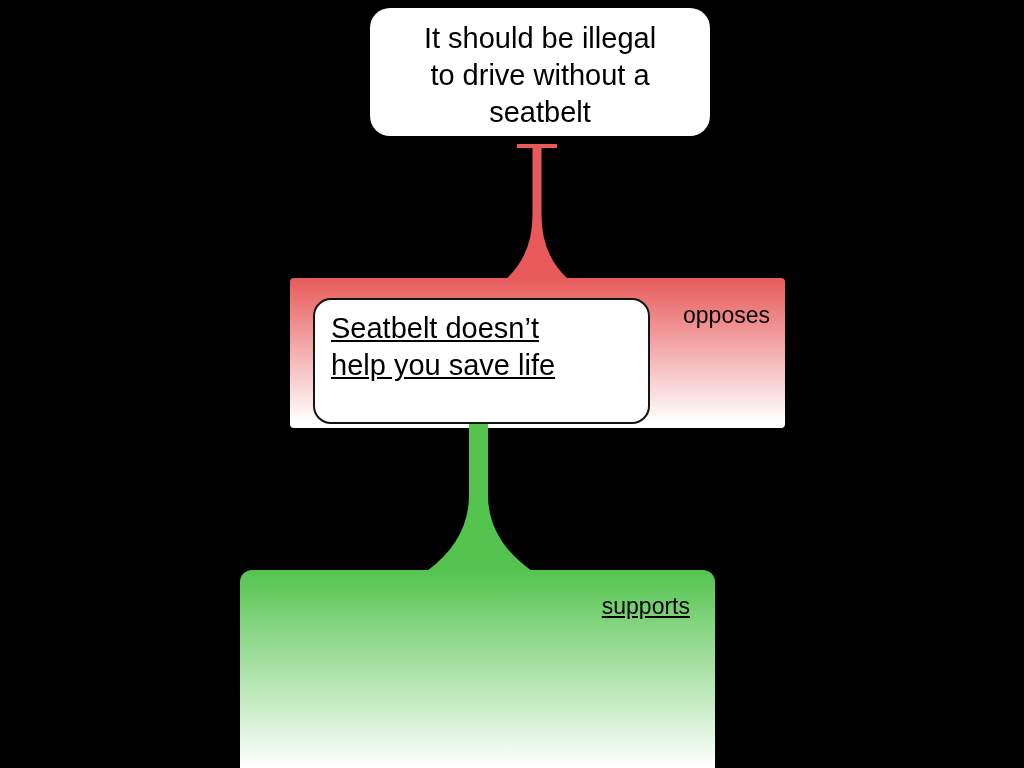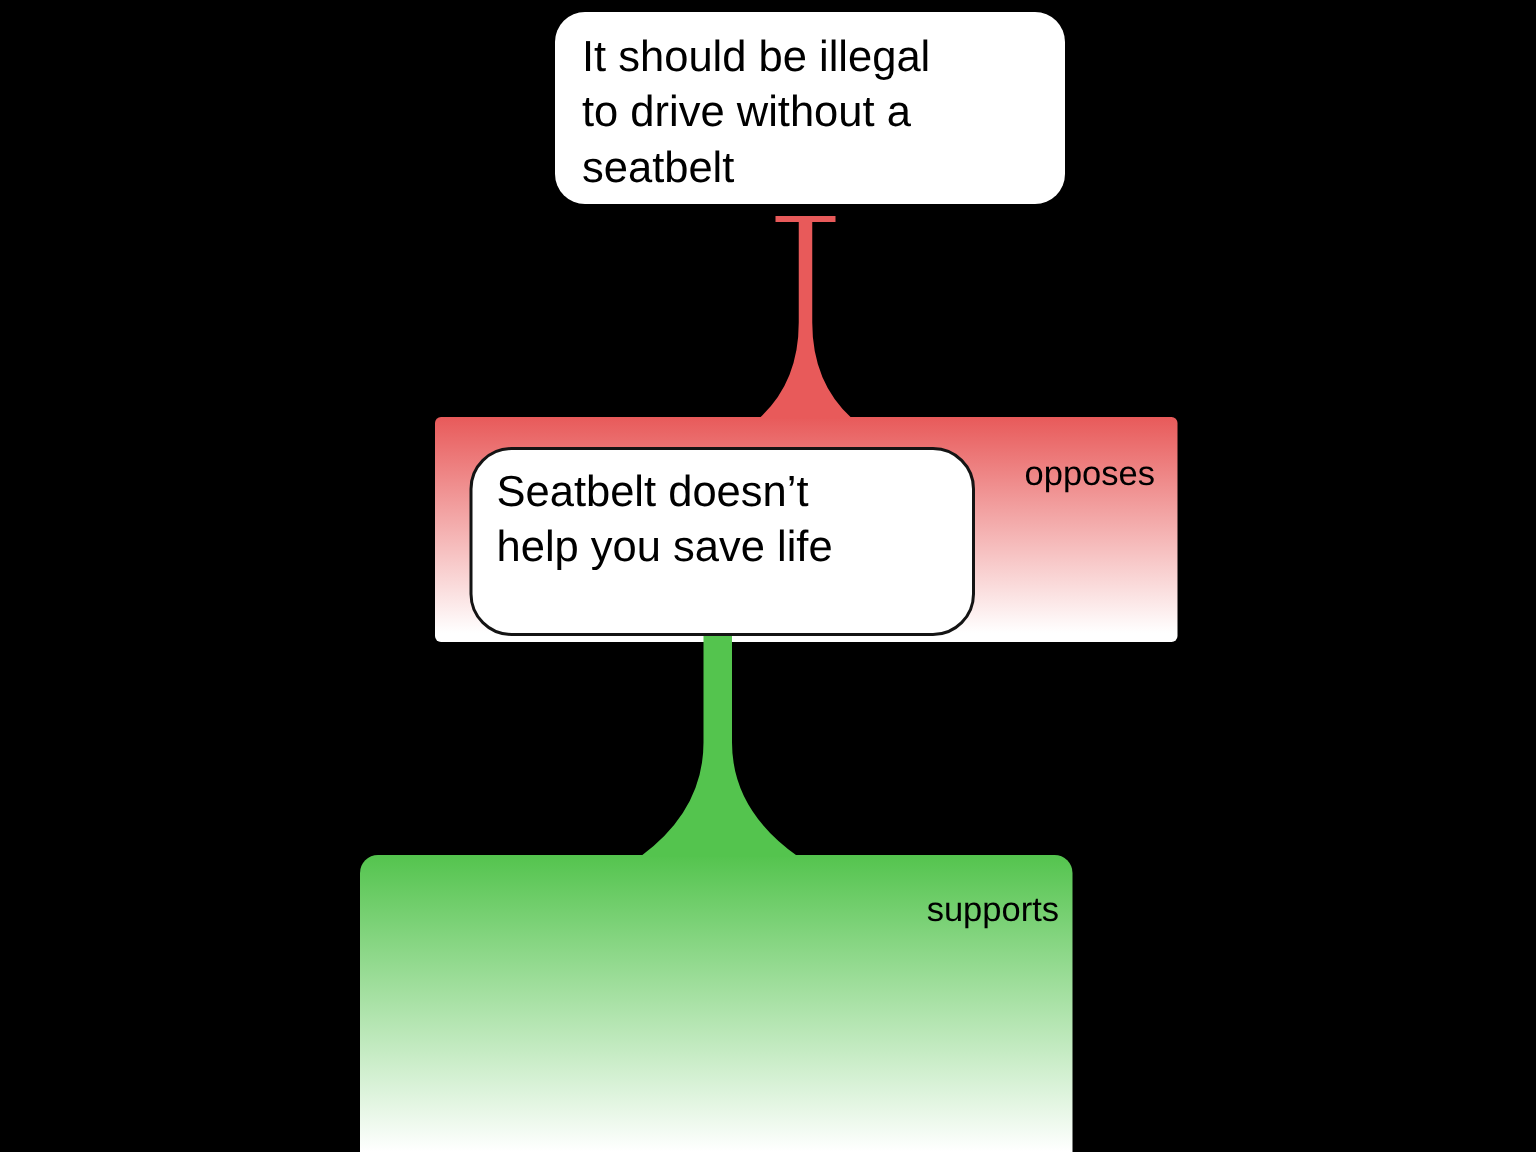--- a/index.html
+++ b/index.html
@@ -32,20 +32,21 @@
   .claim-box {
     position: absolute;
     left: 370px;
     top: 8px;
     width: 340px;
     height: 128px;
     background: var(--node_bg, #fff);
     border-radius: 20px;
     z-index: 4;
     box-sizing: border-box;
+    text-align: center;
   }
   .node-text {
     padding: 12px 18px;
     font-size: 29px;
     line-height: 37px;
     color: var(--text, #000);
     white-space: pre-line;
   }
 
   
@@ -70,30 +71,31 @@
     border-radius: 12px;
     background: linear-gradient(to bottom, var(--supports, #54c44e) 0%, #ffffff 92%);
   }
   .relation-label {
     position: absolute;
     top: 24px;
     font-size: 23px;
     color: var(--text, #000);
   }
   .opposes-group .relation-label { right: 15px; }
-  .supports-group .relation-label { right: 9px; top: 23px; }
+  .supports-group .relation-label { right: 25px; top: 23px; text-decoration: underline; }
 
   
   .inner-node {
     position: absolute;
     background: var(--node_bg, #fff);
     border: 2px solid #141414;
-    border-radius: 28px;
+    border-radius: 18px;
     box-sizing: border-box;
     z-index: 2;
+    text-decoration: underline;
   }
   .opposes-group .inner-node {
     left: 23px;
     top: 20px;
     width: 337px;
     height: 126px;
   }
   .supports-group .inner-node {
     left: 22px;
     top: 22px;

